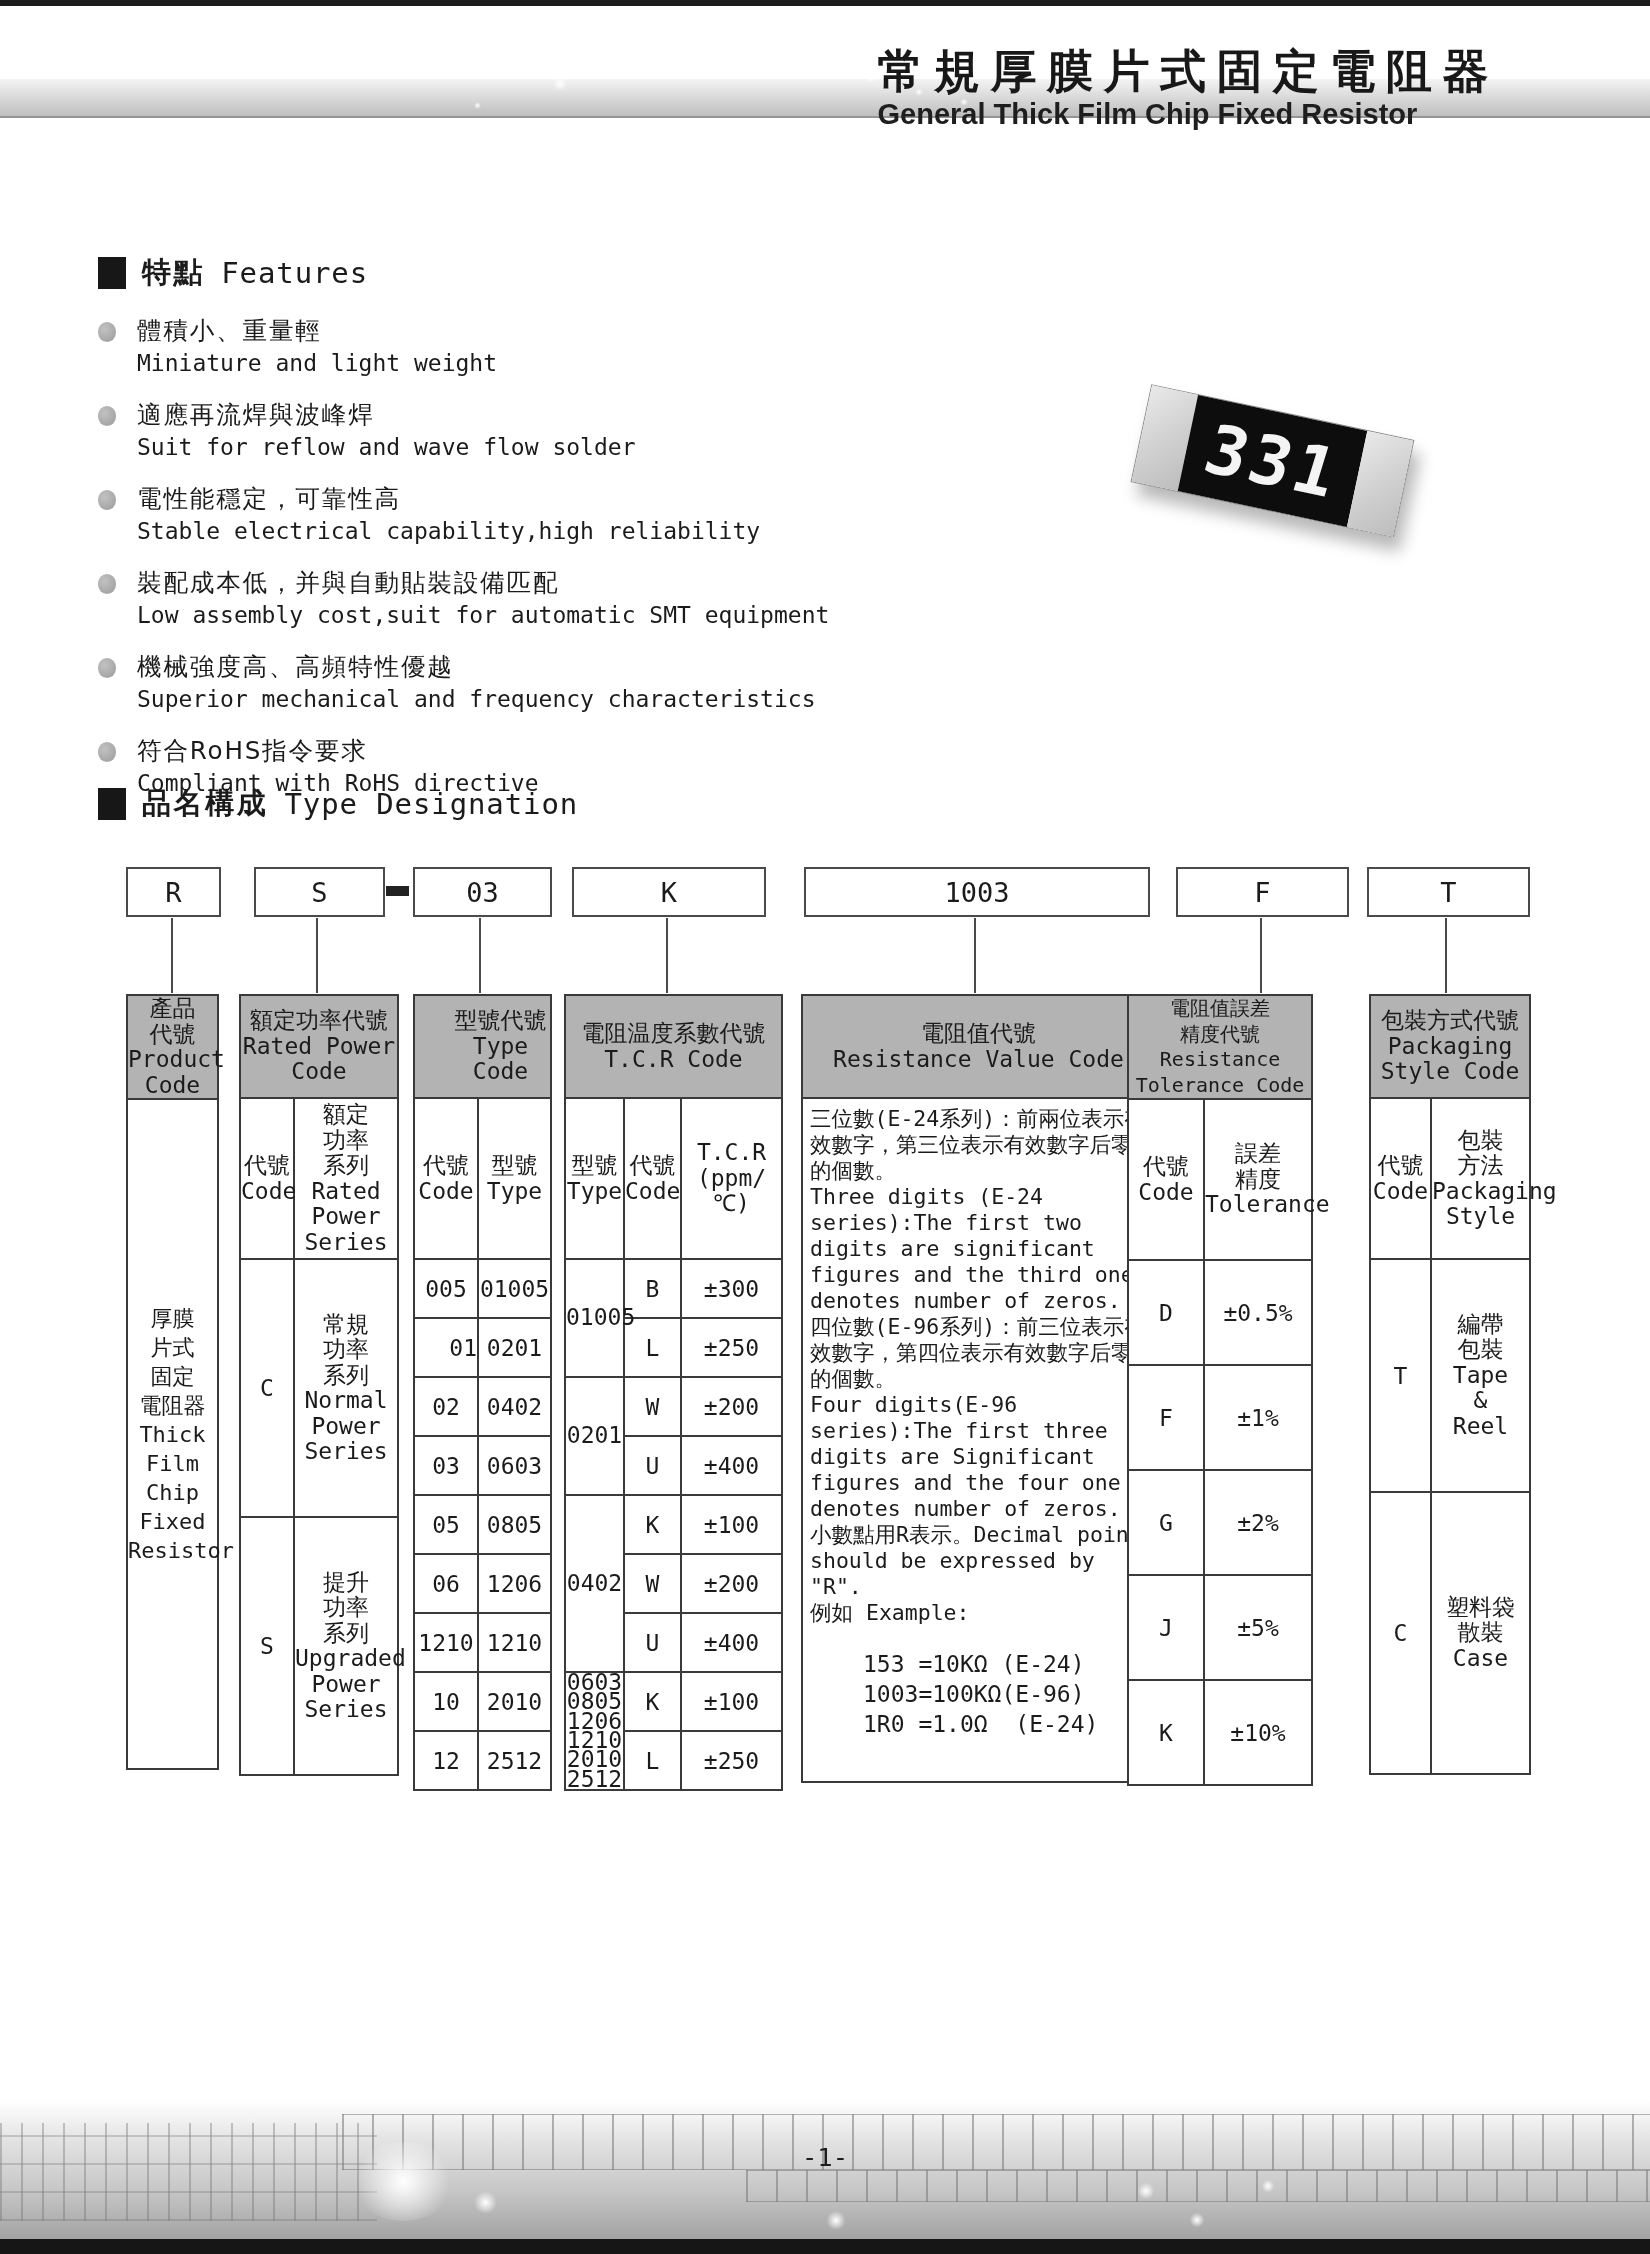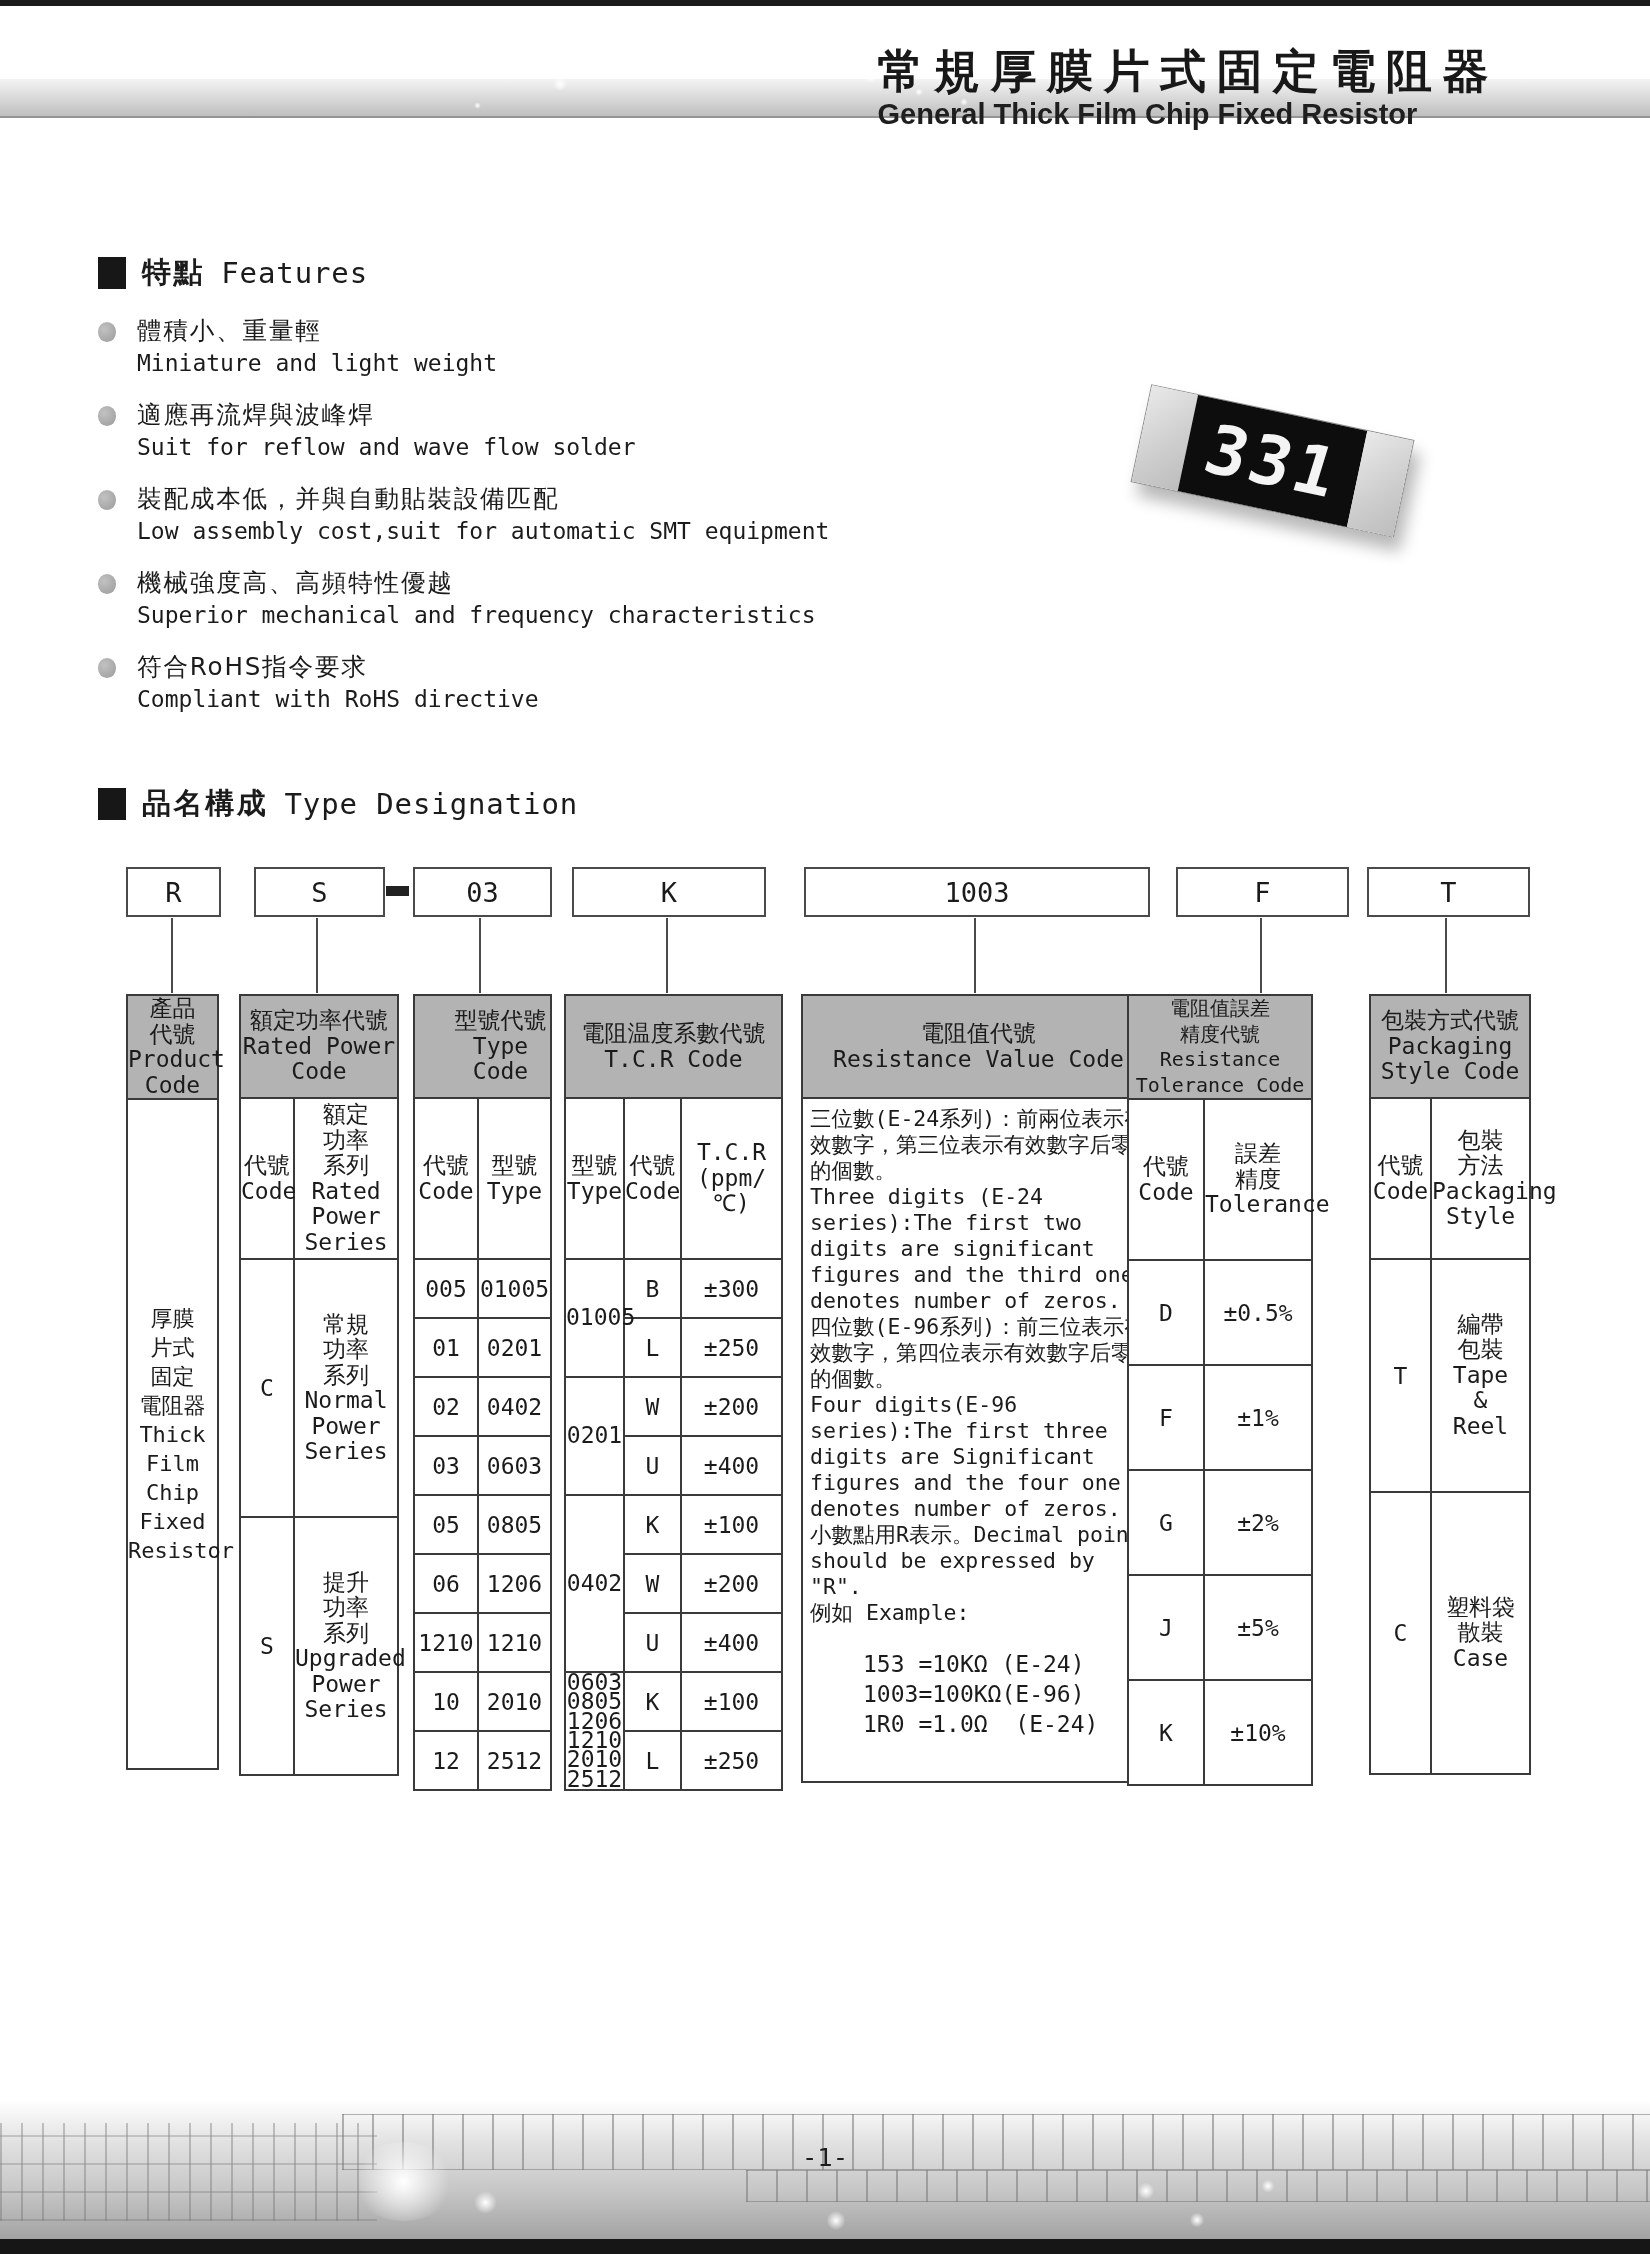--- a/index.html
+++ b/index.html
@@ -112,20 +112,25 @@
       <div class="feat-cn">體積小、重量輕</div>
       <div class="feat-en">Miniature and light weight</div>
     </div>
     <div class="feat-item">
       <div class="feat-bullet"></div>
       <div class="feat-cn">適應再流焊與波峰焊</div>
       <div class="feat-en">Suit for reflow and wave flow solder</div>
     </div>
     <div class="feat-item">
       <div class="feat-bullet"></div>
+      <div class="feat-cn">電性能穩定，可靠性高</div>
+      <div class="feat-en">Stable electrical capability,high reliability</div>
+    </div>
+    <div class="feat-item">
+      <div class="feat-bullet"></div>
       <div class="feat-cn">裝配成本低，并與自動貼裝設備匹配</div>
       <div class="feat-en">Low assembly cost,suit for automatic SMT equipment</div>
     </div>
     <div class="feat-item">
       <div class="feat-bullet"></div>
       <div class="feat-cn">機械強度高、高頻特性優越</div>
       <div class="feat-en">Superior mechanical and frequency characteristics</div>
     </div>
     <div class="feat-item">
       <div class="feat-bullet"></div>
@@ -245,21 +250,21 @@
       <td class="subhead pre" style="height:159px;">代號
 Code</td>
       <td class="subhead pre">型號
 Type</td>
     </tr>
     <tr>
           <td style="height:57px;">005</td>
           <td>01005</td>
         </tr>
     <tr>
-          <td style="height:57px;">01</td>
+          <td style="height:57px;text-align:right;">01</td>
           <td>0201</td>
         </tr>
     <tr>
           <td style="height:57px;">02</td>
           <td>0402</td>
         </tr>
     <tr>
           <td style="height:57px;">03</td>
           <td>0603</td>
         </tr>

